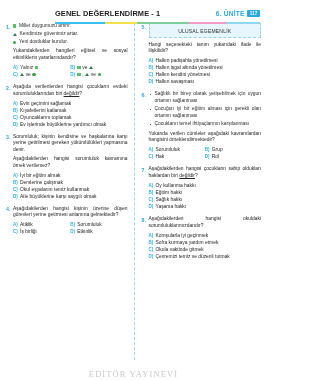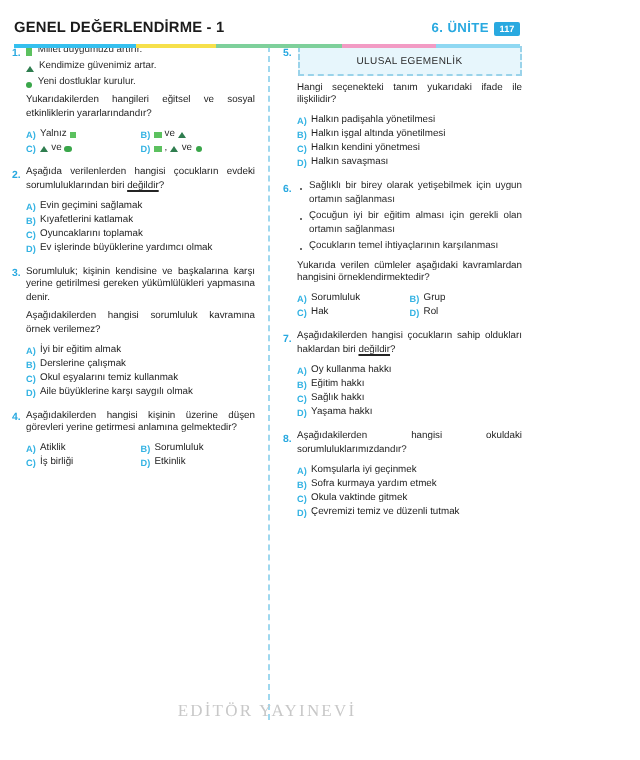--- a/index.html
+++ b/index.html
@@ -15,20 +15,21 @@
     overflow: hidden;
     position: relative;
   }
 
   
   .header {
     position: relative;
     padding: 9px 7px 0 7px;
     height: 20px;
     box-sizing: border-box;
+    margin-left: 48px;
   }
   .header-row {
     display: flex;
     align-items: baseline;
     justify-content: space-between;
     height: 11px;
   }
   .header-title {
     font-size: 7.4px;
     font-weight: bold;
@@ -208,21 +209,21 @@
     vertical-align: middle;
   }
   .glyphs { display: inline-flex; align-items: center; gap: 1.6px; }
   .glyph-word { font-size: 4.9px; }
 
   
   .footer {
     position: absolute;
     left: 0;
     right: 0;
-    bottom: 20px;
+    bottom: 1px;
     text-align: center;
     font-family: "Liberation Serif", serif;
     font-size: 8.5px;
     letter-spacing: 1.1px;
     color: #c8c8c8;
   }
 </style>
 </head>
 <body>
 

